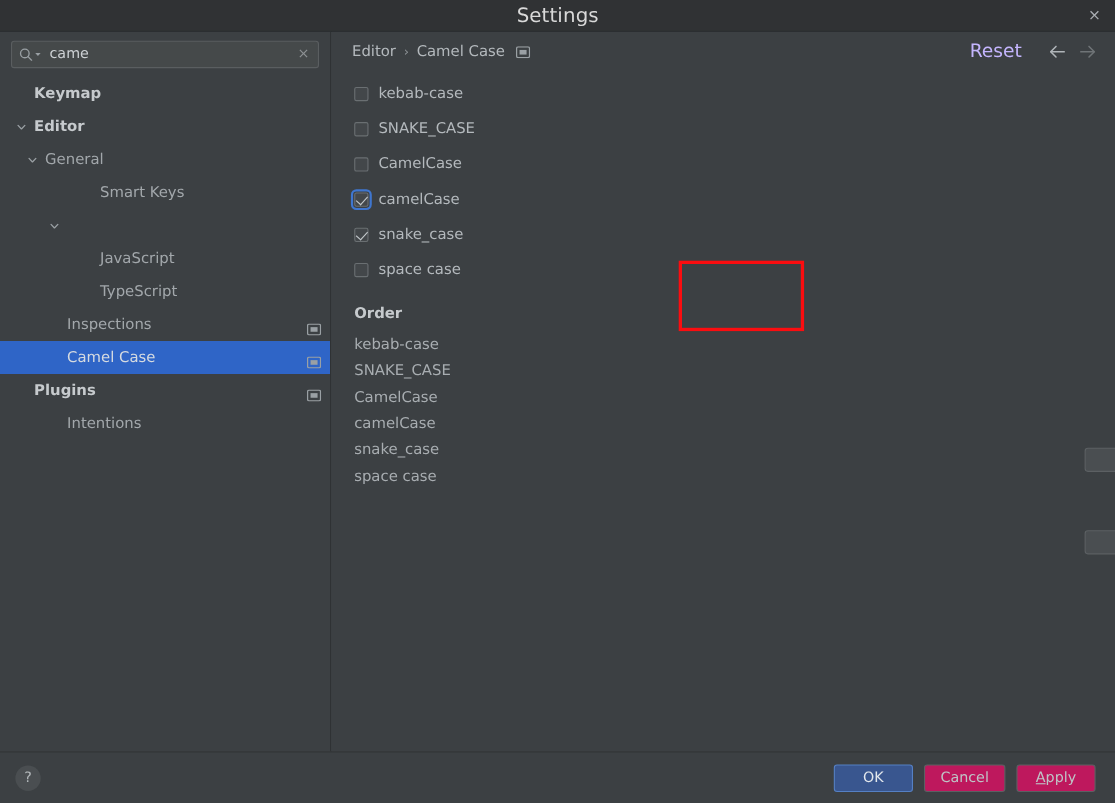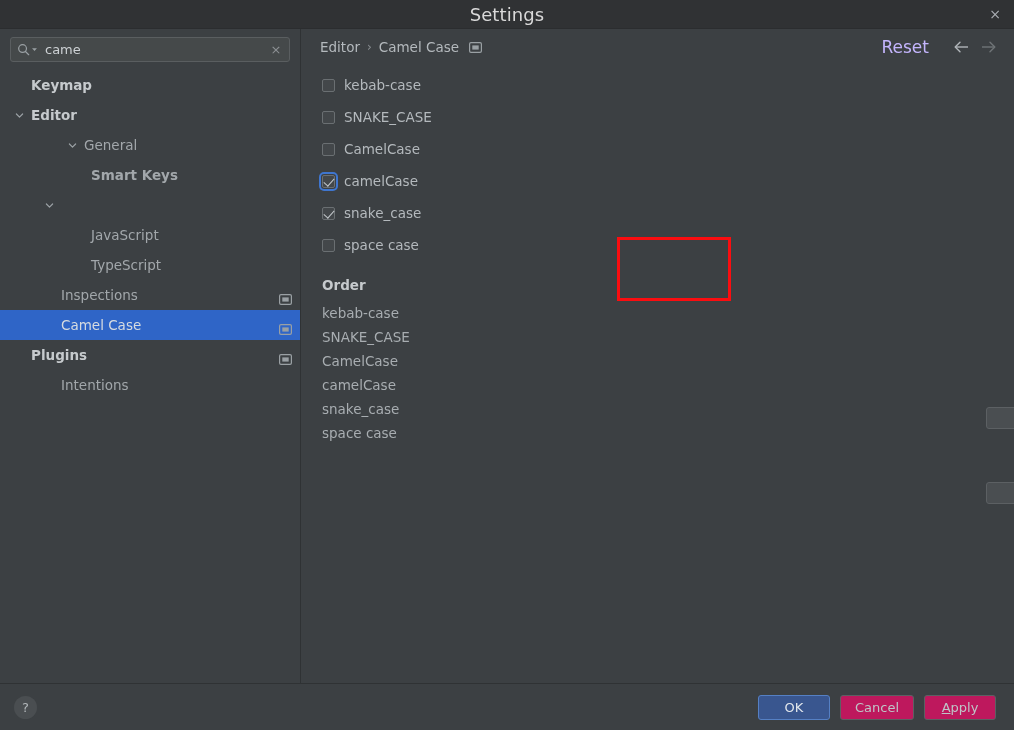--- a/index.html
+++ b/index.html
@@ -278,29 +278,29 @@
             <span class="tree-label" style="margin-left: 5px;">Keymap</span>
           </div>
           <div class="tree-row bold" style="padding-left: 12px;">
             <span class="tree-arrow">
               <svg width="9" height="9" viewBox="0 0 9 9">
                 <path d="M1.4 3 L4.5 6.2 L7.6 3" fill="none" stroke="#9aa0a4" stroke-width="1.2" stroke-linecap="round" stroke-linejoin="round"></path>
               </svg>
             </span>
             <span class="tree-label" style="margin-left: 5px;">Editor</span>
           </div>
-          <div class="tree-row" style="padding-left: 65px;">
+          <div class="tree-row" style="padding-left: 22px;">
             <span class="tree-arrow">
               <svg width="9" height="9" viewBox="0 0 9 9">
                 <path d="M1.4 3 L4.5 6.2 L7.6 3" fill="none" stroke="#9aa0a4" stroke-width="1.2" stroke-linecap="round" stroke-linejoin="round"></path>
               </svg>
             </span>
             <span class="tree-label" style="margin-left: 5px;">General</span>
           </div>
-          <div class="tree-row" style="padding-left: 72px; font-weight: bold;">
+          <div class="tree-row" style="padding-left: 72px;">
             <span class="tree-arrow"></span>
             <span class="tree-label" style="margin-left: 5px;">Smart Keys</span>
           </div>
           <div class="tree-row" style="padding-left: 42px;">
             <span class="tree-arrow">
               <svg width="9" height="9" viewBox="0 0 9 9">
                 <path d="M1.4 3 L4.5 6.2 L7.6 3" fill="none" stroke="#9aa0a4" stroke-width="1.2" stroke-linecap="round" stroke-linejoin="round"></path>
               </svg>
             </span>
           </div>

